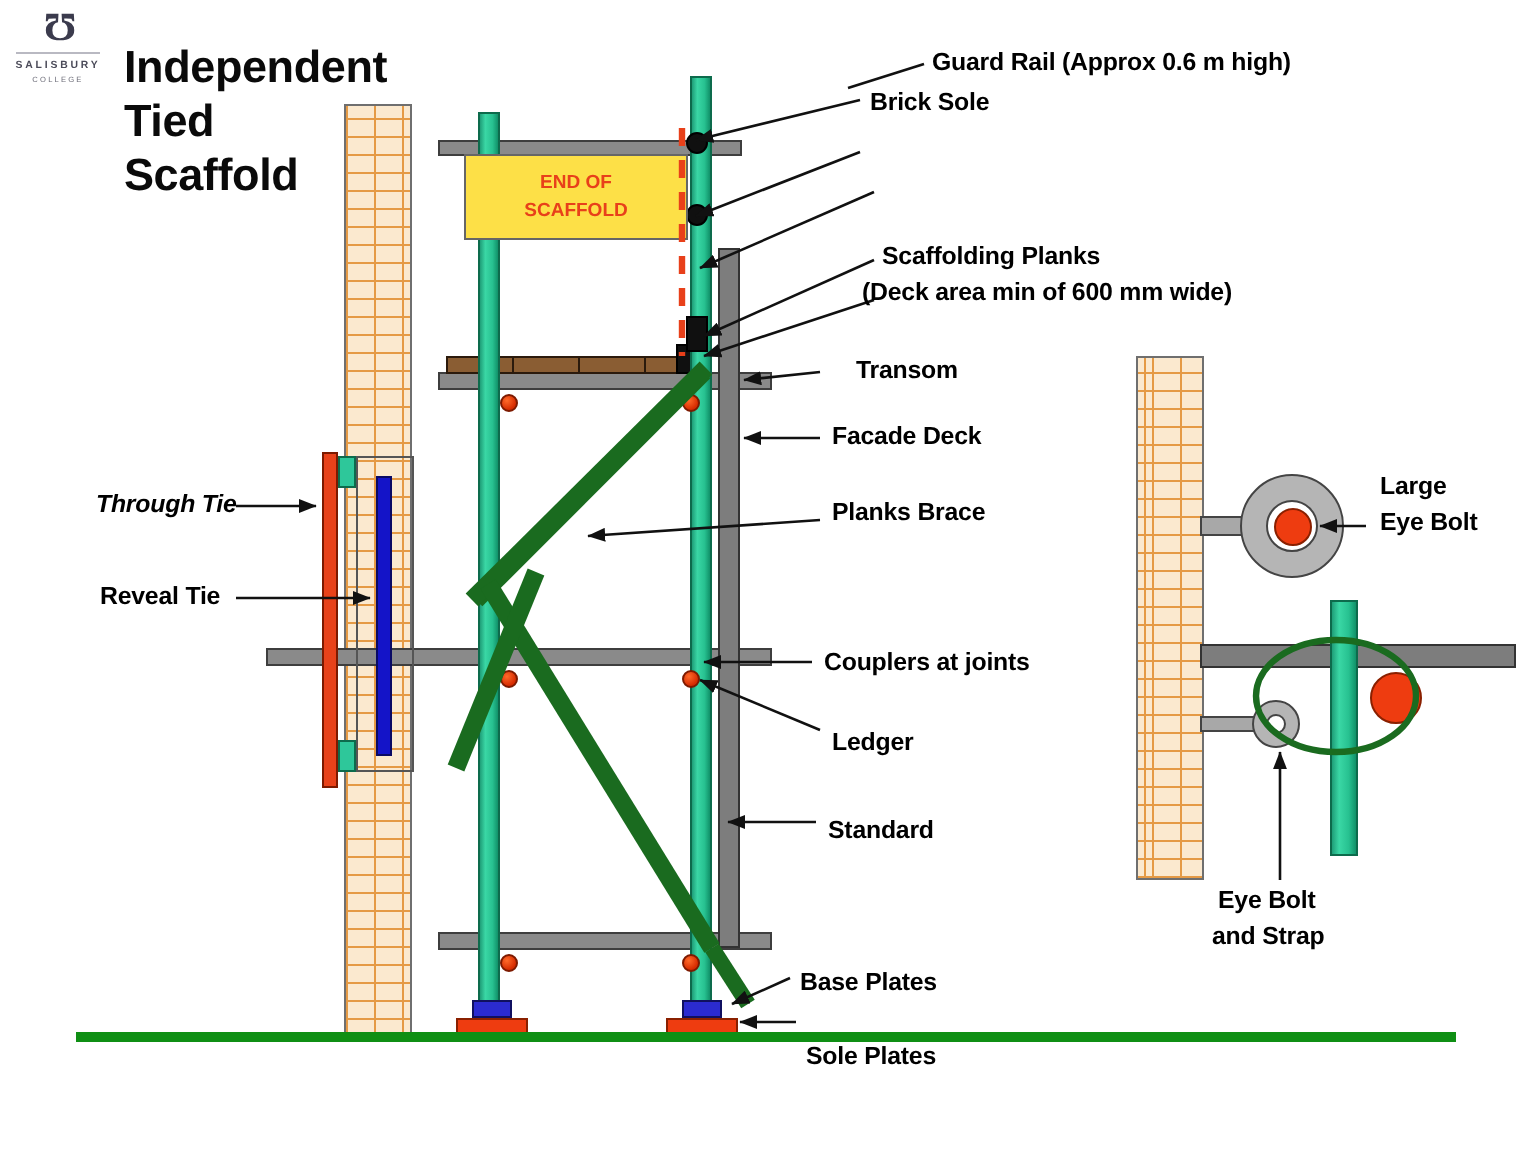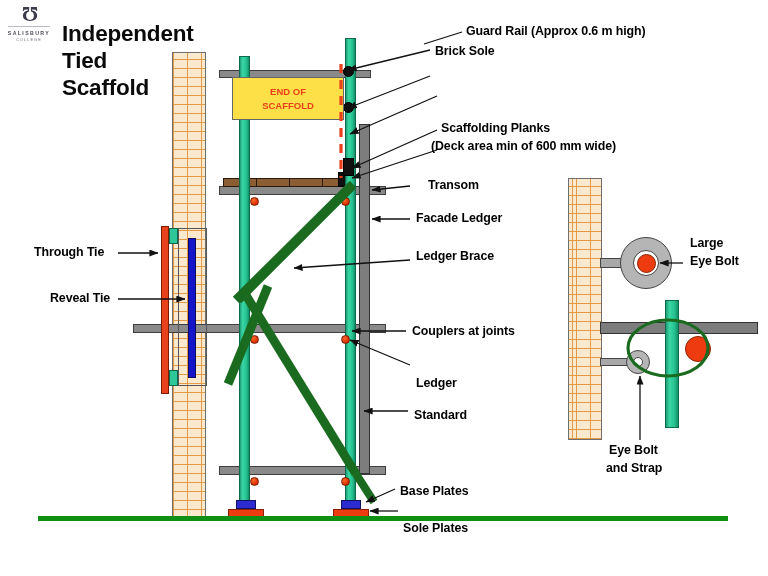--- a/index.html
+++ b/index.html
@@ -207,29 +207,29 @@
       <path d="M 683 263 L 660 263" marker-end="url(#ah)"></path>
       <path d="M 640 440 L 640 376" marker-end="url(#ah)"></path>
     </g>
   </svg>
 
   <div class="lbl" style="left:466px;top:24px;">Guard Rail (Approx 0.6 m high)</div>
   <div class="lbl" style="left:435px;top:44px;">Brick Sole</div>
   <div class="lbl" style="left:441px;top:121px;">Scaffolding Planks</div>
   <div class="lbl" style="left:415px;top:139px;margin-left:16px;">(Deck area min of 600 mm wide)</div>
   <div class="lbl" style="left:428px;top:178px;">Transom</div>
-  <div class="lbl" style="left:416px;top:211px;">Facade Ledger</div>
-  <div class="lbl" style="left:416px;top:249px;">Ledger Brace</div>
+  <div class="lbl" style="left:416px;top:211px;">Facade Deck</div>
+  <div class="lbl" style="left:416px;top:249px;">Planks Brace</div>
   <div class="lbl" style="left:412px;top:324px;">Couplers at joints</div>
-  <div class="lbl" style="left:416px;top:376px;">Ledger</div>
+  <div class="lbl" style="left:416px;top:364px;">Ledger</div>
   <div class="lbl" style="left:414px;top:408px;">Standard</div>
   <div class="lbl" style="left:400px;top:484px;">Base Plates</div>
   <div class="lbl" style="left:403px;top:521px;">Sole Plates</div>
 
-  <div class="lbl" style="left:34px;top:245px;">Through Tie</div>
+  <div class="lbl" style="left:48px;top:245px;font-style:italic;">Through Tie</div>
   <div class="lbl" style="left:50px;top:291px;">Reveal Tie</div>
 
   <div class="lbl" style="left:690px;top:236px;">Large</div>
   <div class="lbl" style="left:690px;top:254px;">Eye Bolt</div>
   <div class="lbl" style="left:609px;top:443px;">Eye Bolt</div>
   <div class="lbl" style="left:606px;top:461px;text-align:center;">and Strap</div>
 
 </div>
 
 </body></html>

